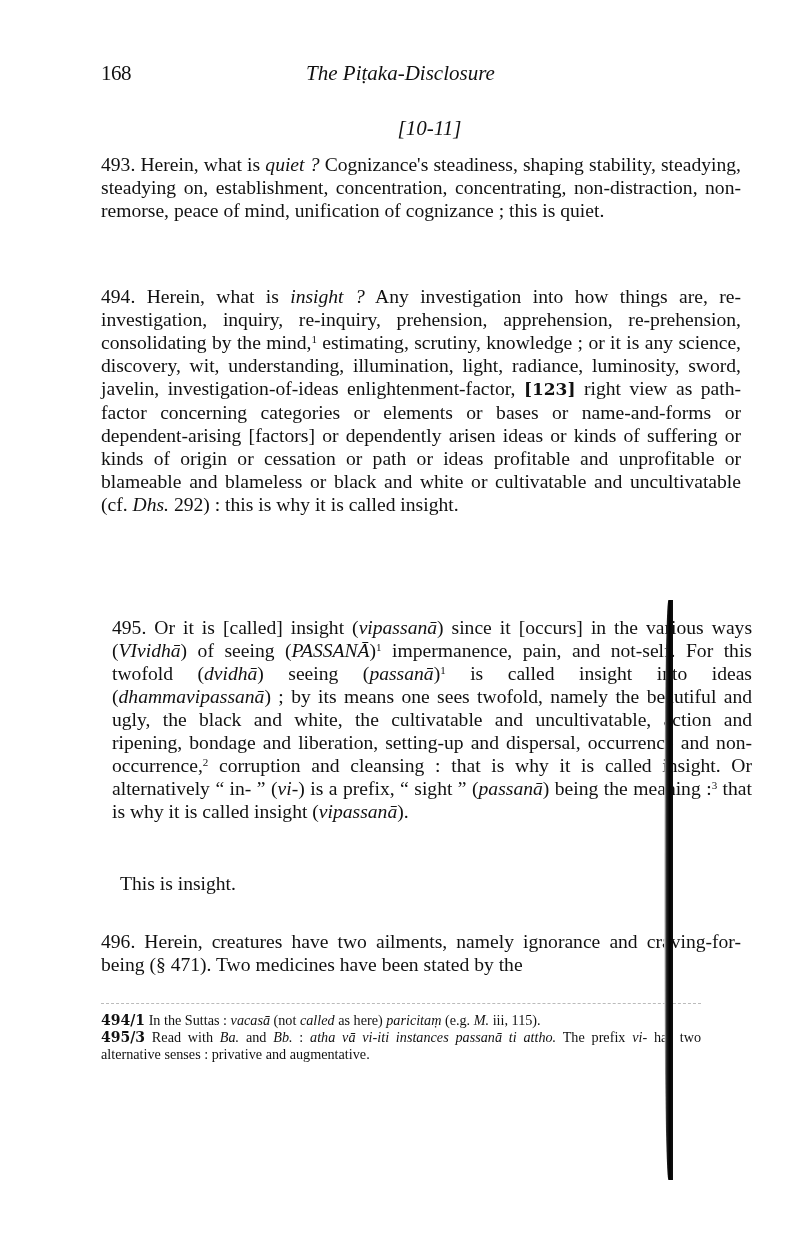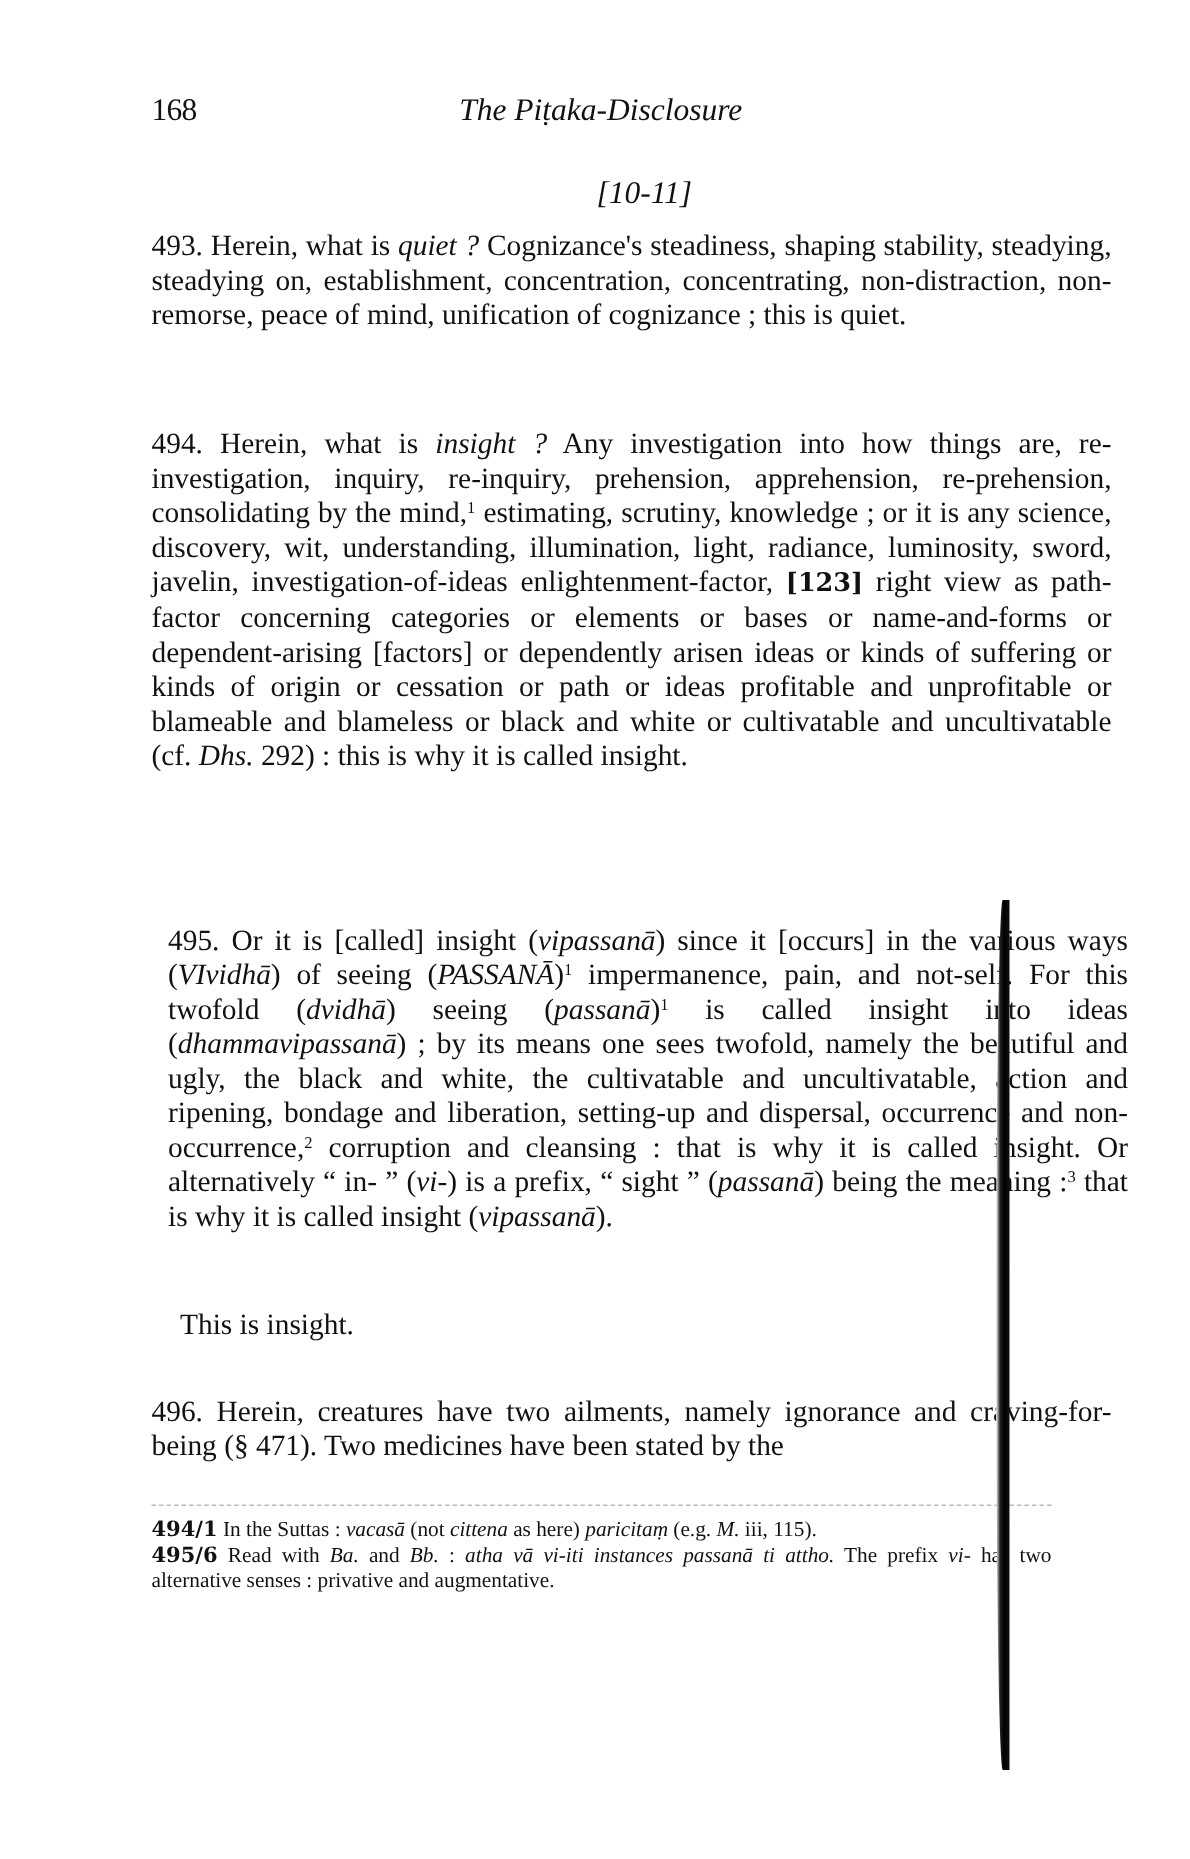--- a/index.html
+++ b/index.html
@@ -59,18 +59,18 @@
     <p>This is insight.</p>
   </div>
 
   <div class="body-text para-496">
     <p><span>496.</span><span> Herein, creatures have two ailments, namely ignorance and craving-for-being (§ 471).  Two medicines have been stated by the</span></p>
   </div>
 
   <div class="fn-rule"></div>
 
   <div class="footnotes" id="footnotes">
-      <p><span class="fn-num">494/1</span><span> In the Suttas :  </span><i>vacasā</i><span> (not </span><i>cittena</i><span> as here) </span><i>paricitaṃ</i><span> (e.g. </span><i>M.</i><span> iii, 115).</span></p>
-      <p><span class="fn-num">495/6</span><span> Read with </span><i>Ba.</i><span> and </span><i>Bb.</i><span> :  </span><i>atha vā vi-iti instances passanā ti attho.</i><span>  The prefix </span><i>vi-</i><span> has two alternative senses :  privative and augmentative.</span></p>
+      <p><span class="fn-num">494/1</span><span> In the Suttas :  </span><i>vacasā</i><span> (not </span><i>called</i><span> as here) </span><i>paricitaṃ</i><span> (e.g. </span><i>M.</i><span> iii, 115).</span></p>
+      <p><span class="fn-num">495/3</span><span> Read with </span><i>Ba.</i><span> and </span><i>Bb.</i><span> :  </span><i>atha vā vi-iti instances passanā ti attho.</i><span>  The prefix </span><i>vi-</i><span> has two alternative senses :  privative and augmentative.</span></p>
     </div>
 
   <div class="binding-edge"></div>
 </div>
 
 </body></html>

